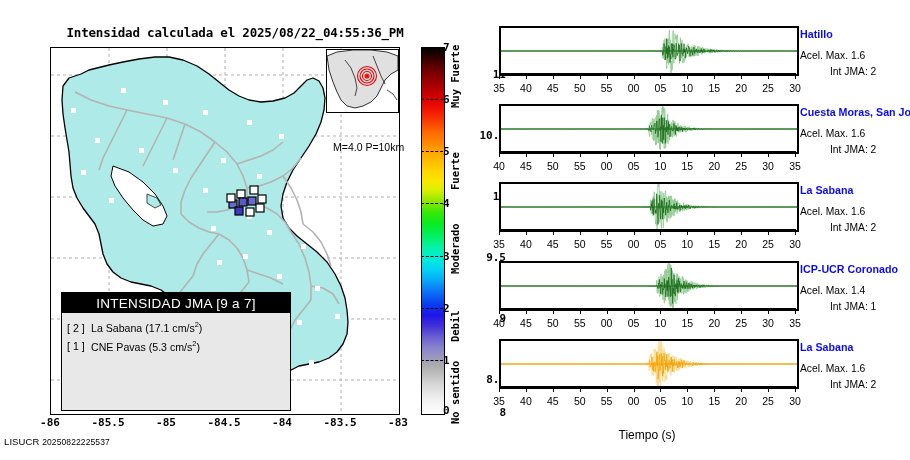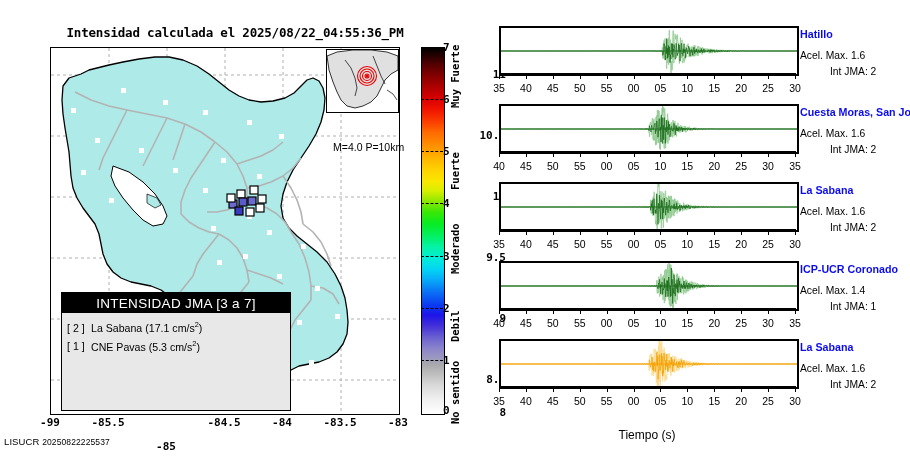--- a/index.html
+++ b/index.html
@@ -194,23 +194,23 @@
 </div>
 
 <div class="ylab" style="top:68px;">11</div>
 <div class="ylab" style="top:129px;">10.5</div>
 <div class="ylab" style="top:190px;">10</div>
 <div class="ylab" style="top:251px;">9.5</div>
 <div class="ylab" style="top:312px;">9</div>
 <div class="ylab" style="top:373px;">8.5</div>
 <div class="ylab" style="top:406px;">8</div>
 
-<div class="xlab" style="left:25px;">-99</div>
+<div class="xlab" style="left:25px;">-86</div>
 <div class="xlab" style="left:83px;">-85.5</div>
-<div class="xlab" style="left:141px;margin-top:24px;">-85</div>
+<div class="xlab" style="left:141px;">-85</div>
 <div class="xlab" style="left:199px;">-84.5</div>
 <div class="xlab" style="left:257px;">-84</div>
 <div class="xlab" style="left:315px;">-83.5</div>
 <div class="xlab" style="left:373px;">-83</div>
 
 <div class="abs" id="inset">
   <svg width="71" height="62" viewBox="0 0 71 62">
     <rect x="0" y="0" width="71" height="62" fill="#ffffff"></rect>
     <path d="M0,6 L10,2 L26,0 L44,0 L60,2 L71,6 L71,20 L64,24 L58,30 L54,38
              L50,46 L44,52 L36,56 L28,58 L20,56 L14,50 L10,42 L6,32 L2,20 Z" fill="#e0e0e0" stroke="#000" stroke-width="0.8"></path>
@@ -222,21 +222,21 @@
         <circle cx="40" cy="26" r="4.5"></circle>
       <circle cx="40" cy="26" r="7"></circle>
         <circle cx="40" cy="26" r="9.5"></circle>
     </g>
     <circle cx="40" cy="26" r="1.4" fill="#ee0000"></circle>
   </svg>
 </div>
 <div class="abs" id="mag-text">M=4.0 P=10km</div>
 
 <div class="abs" id="legend-box">
-  <div id="legend-head">INTENSIDAD JMA [3 a 7]</div>
+  <div id="legend-head">INTENSIDAD JMA [9 a 7]</div>
   <div id="legend-list">
     <div class="leg-row">
       <span class="leg-num">[ 2 ]</span><span>La Sabana</span> (<span>17.1</span> <span>cm/s</span><sup>2</sup>)
     </div>
     <div class="leg-row">
       <span class="leg-num">[ 1 ]</span><span>CNE Pavas</span> (<span>5.3</span> <span>cm/s</span><sup>2</sup>)
     </div>
   </div>
 </div>
 

